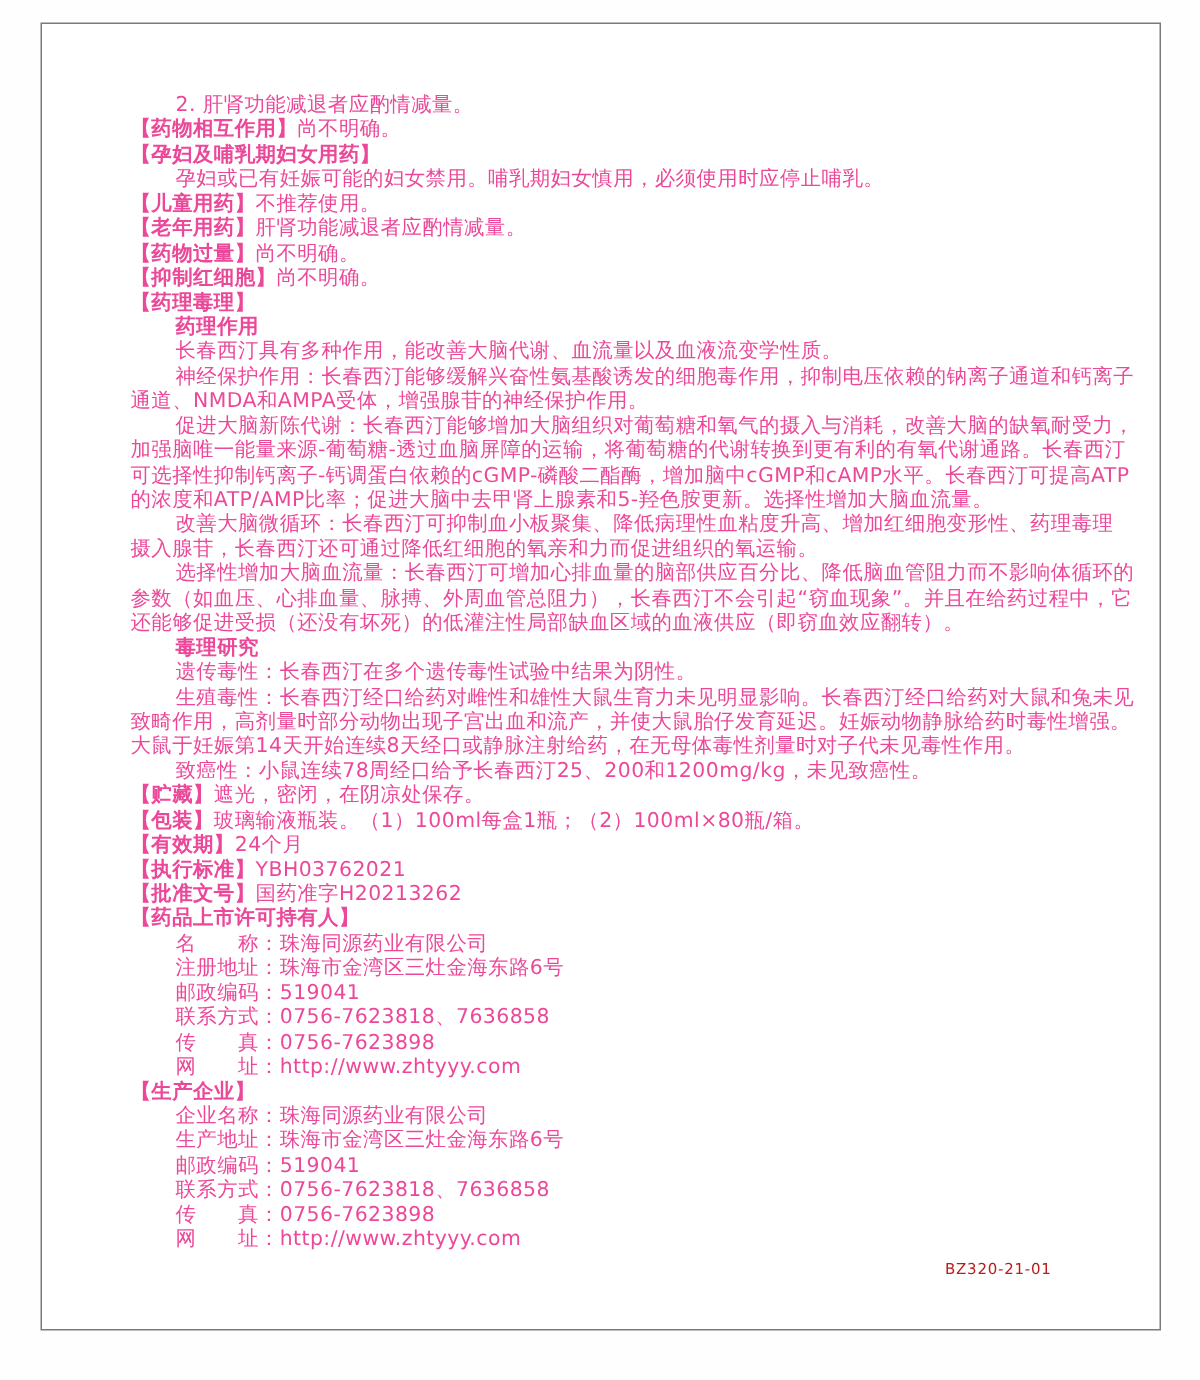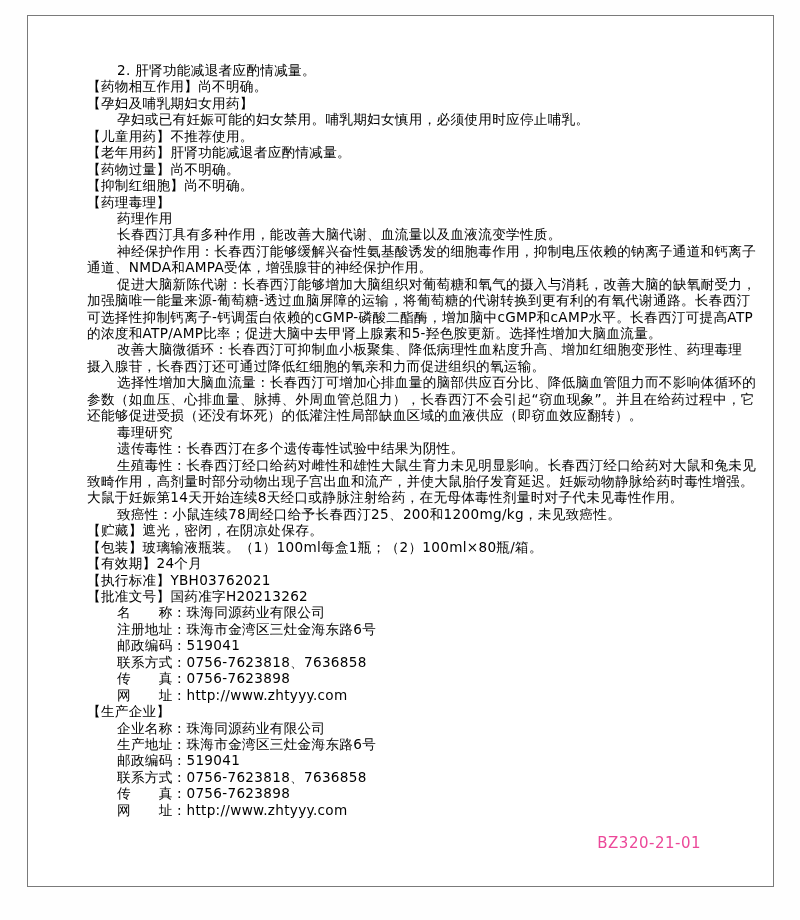--- a/index.html
+++ b/index.html
@@ -28,35 +28,35 @@
     background: #fff;
   }
   .content {
     position: absolute;
     left: 59px;               
     top: 46px;                
     width: 664px;
     font-size: 13.6px;
     line-height: 16.45px;
     letter-spacing: 0.3px;
-    color: #000000;
+    color: #ec4899;
     text-align: justify;
   }
   .line {
     white-space: nowrap;
     height: 16.45px;
   }
   .ind1 { padding-left: 30px; }
-  .hd { font-weight: normal; }
+  .hd { font-weight: bold; }
   .doc-code {
     position: absolute;
     right: 72px;
     bottom: 34px;
-    font-size: 15px;
-    color: #ec4899;
+    font-size: 10px;
+    color: #b91c1c;
     letter-spacing: 0.5px;
   }
 </style>
 </head>
 <body>
 
 <div class="page">
   <div class="frame">
     <div class="content" id="insert-text">
         <div class="line ind1"><span>2. 肝肾功能减退者应酌情减量。</span></div>
@@ -85,20 +85,21 @@
         <div class="line ind1"><span>遗传毒性：长春西汀在多个遗传毒性试验中结果为阴性。</span></div>
         <div class="line ind1"><span>生殖毒性：长春西汀经口给药对雌性和雄性大鼠生育力未见明显影响。长春西汀经口给药对大鼠和兔未见</span></div>
         <div class="line"><span>致畸作用，高剂量时部分动物出现子宫出血和流产，并使大鼠胎仔发育延迟。妊娠动物静脉给药时毒性增强。</span></div>
         <div class="line"><span>大鼠于妊娠第14天开始连续8天经口或静脉注射给药，在无母体毒性剂量时对子代未见毒性作用。</span></div>
         <div class="line ind1"><span>致癌性：小鼠连续78周经口给予长春西汀25、200和1200mg/kg，未见致癌性。</span></div>
         <div class="line"><span class="hd">【贮藏】</span><span>遮光，密闭，在阴凉处保存。</span></div>
         <div class="line"><span class="hd">【包装】</span><span>玻璃输液瓶装。（1）100ml每盒1瓶；（2）100ml×80瓶/箱。</span></div>
         <div class="line"><span class="hd">【有效期】</span><span>24个月</span></div>
         <div class="line"><span class="hd">【执行标准】</span><span>YBH03762021</span></div>
         <div class="line"><span class="hd">【批准文号】</span><span>国药准字H20213262</span></div>
+        <div class="line"><span class="hd">【药品上市许可持有人】</span></div>
         <div class="line ind1"><span>名　　称：珠海同源药业有限公司</span></div>
         <div class="line ind1"><span>注册地址：珠海市金湾区三灶金海东路6号</span></div>
         <div class="line ind1"><span>邮政编码：519041</span></div>
         <div class="line ind1"><span>联系方式：0756-7623818、7636858</span></div>
         <div class="line ind1"><span>传　　真：0756-7623898</span></div>
         <div class="line ind1"><span>网　　址：http://www.zhtyyy.com</span></div>
         <div class="line"><span class="hd">【生产企业】</span></div>
         <div class="line ind1"><span>企业名称：珠海同源药业有限公司</span></div>
         <div class="line ind1"><span>生产地址：珠海市金湾区三灶金海东路6号</span></div>
         <div class="line ind1"><span>邮政编码：519041</span></div>

